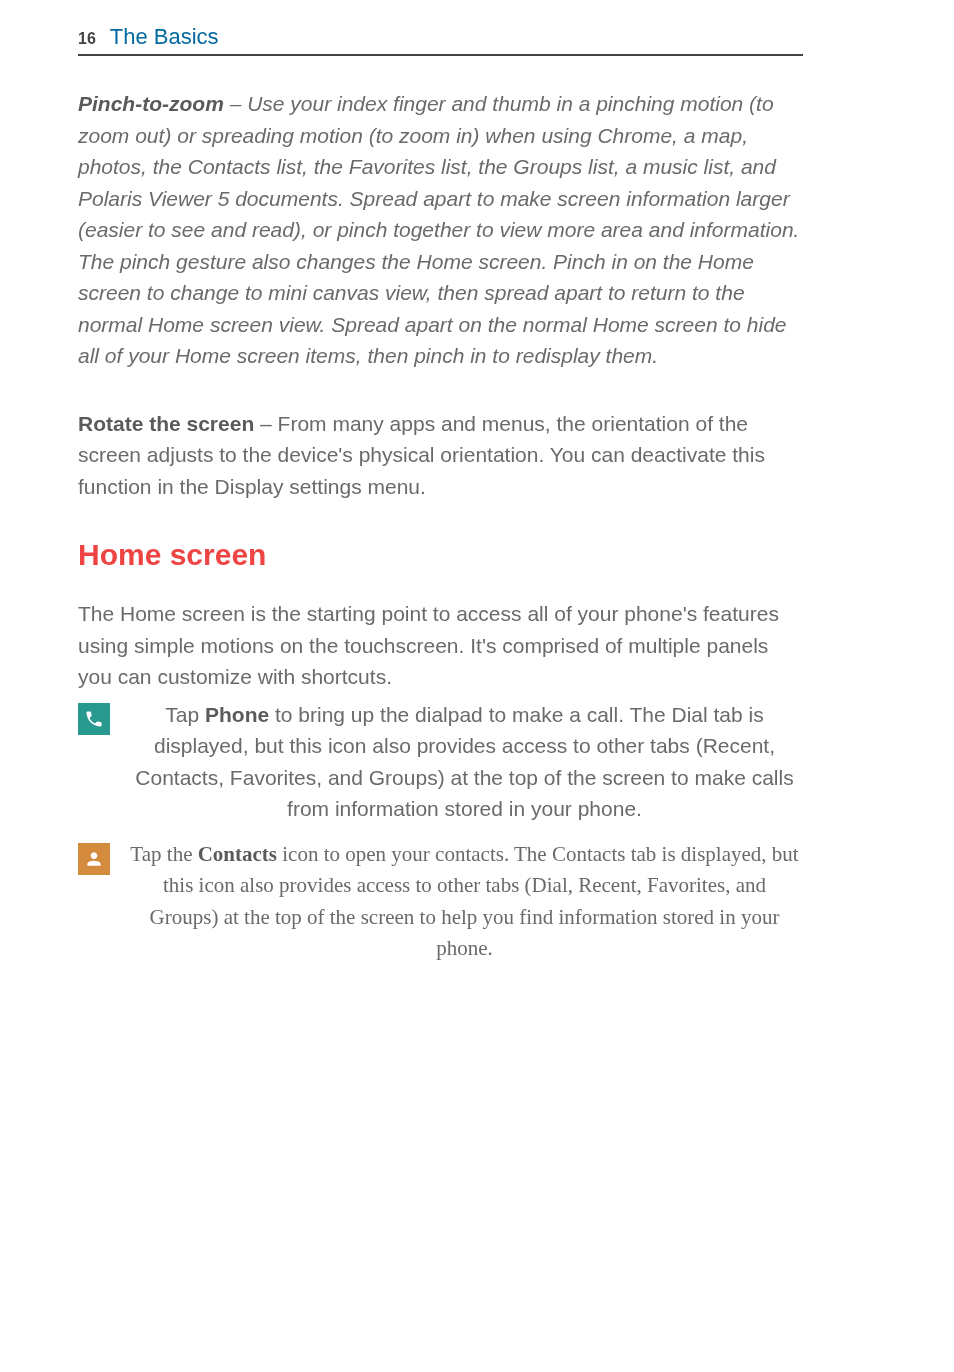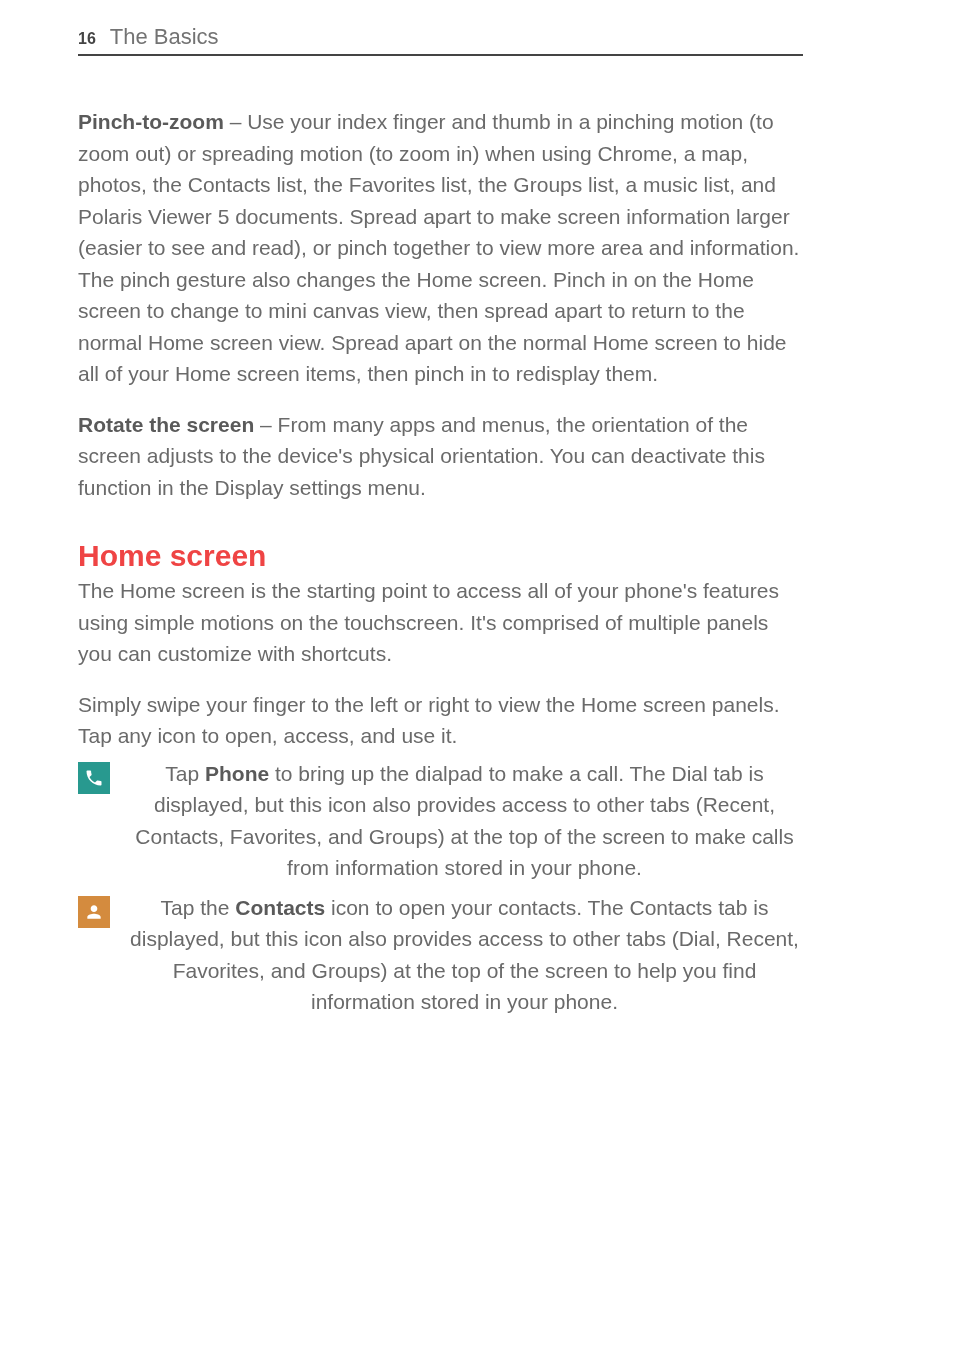--- a/index.html
+++ b/index.html
@@ -1,67 +1,66 @@
 <!DOCTYPE html>
 <html><head>
 <meta charset="utf-8">
 <style>
   * { box-sizing: border-box; margin: 0; padding: 0; }
   html, body { width: 954px; background: #ffffff; font-family: Arial, Helvetica, sans-serif; }
   .page { width: 881px; padding: 24px 78px 60px 78px; }
   .header { display: flex; align-items: baseline; border-bottom: 2px solid #444; padding-bottom: 4px; gap: 10px; }
   .page-number { font-size: 16px; font-weight: 700; color: #444; padding: 0 4px 0 0; }
-  .chapter-title { font-size: 22px; color: #737373; }
-  .body-text { font-size: 21px; line-height: 1.5; color: #6a6a6a; margin-top: 19px; }
+  .chapter-title { font-size: 22px; color: #0369a1; }
+  .body-text { font-size: 21px; line-height: 1.5; color: #6a6a6a; margin-top: 36px; }
   .bold-dark { font-weight: 700; color: #5a5a5a; }
   .section-heading { font-size: 30px; font-weight: 700; color: #ef4444; margin-top: 36px; }
   .quicktap-list { list-style: none; margin-top: 4px; }
   .quicktap-item { display: flex; align-items: flex-start; gap: 16px; margin-top: 6px; text-align: center; }
   .qt-icon { flex: 0 0 32px; width: 32px; height: 32px; margin-top: 4px; display: flex; align-items: center; justify-content: center; }
   .phone-icon { background: #28998f; }
   .contacts-icon { background: #d48b3e; }
   .qt-text { font-size: 21px; line-height: 1.5; color: #6a6a6a; flex: 1; }
 </style>
 </head>
 <body>
 
 <div class="page">
 
   <div class="header">
     <span class="page-number">16</span>
     <span class="chapter-title">The Basics</span>
   </div>
 
-  <p class="body-text" style="margin-top:50px;">
+  <p class="body-text" style="margin-top:32px;font-style:italic;">
     <span class="bold-dark">Pinch-to-zoom</span><span> – Use your index finger and thumb in a pinching motion (to zoom out) or spreading motion (to zoom in) when using Chrome, a map, photos, the Contacts list, the Favorites list, the Groups list, a music list, and Polaris Viewer 5 documents. Spread apart to make screen information larger (easier to see and read), or pinch together to view more area and information. The pinch gesture also changes the Home screen. Pinch in on the Home screen to change to mini canvas view, then spread apart to return to the normal Home screen view. Spread apart on the normal Home screen to hide all of your Home screen items, then pinch in to redisplay them.</span>
   </p>
 
   <p class="body-text">
     <span class="bold-dark">Rotate the screen</span><span> – From many apps and menus, the orientation of the screen adjusts to the device's physical orientation. You can deactivate this function in the Display settings menu.</span>
   </p>
 
   <h2 class="section-heading">Home screen</h2>
 
-  <p class="body-text" style="margin-top:2px;">The Home screen is the starting point to access all of your phone's features using simple motions on the touchscreen. It's comprised of multiple panels you can customize with shortcuts.</p>
+  <p class="body-text" style="margin-top:26px;">The Home screen is the starting point to access all of your phone's features using simple motions on the touchscreen. It's comprised of multiple panels you can customize with shortcuts.</p>
 
-  <p class="body-text">Simply swipe your finger to the left or right to view the Home screen panels. Tap any icon to open, access, and use it.</p>
 
 
   <ul class="quicktap-list">
     <li class="quicktap-item">
       <span class="qt-icon phone-icon">
         <svg viewBox="0 0 24 24" width="20" height="20" fill="#ffffff">
             <path d="M6.6 10.8c1.4 2.8 3.8 5.1 6.6 6.6l2.2-2.2c.3-.3.7-.4 1-.2 1.1.4 2.4.6 3.6.6.6 0 1 .4 1 1V20c0 .6-.4 1-1 1C10.6 21 3 13.4 3 4c0-.6.4-1 1-1h3.5c.6 0 1 .4 1 1 0 1.2.2 2.5.6 3.6.1.4 0 .8-.2 1l-2.3 2.2z"></path>
           </svg>
       </span>
       <span class="qt-text">
         <span>Tap </span><span class="bold-dark">Phone</span><span> to bring up the dialpad to make a call. The Dial tab is displayed, but this icon also provides access to other tabs (Recent, Contacts, Favorites, and Groups) at the top of the screen to make calls from information stored in your phone.</span>
       </span>
     </li>
-    <li class="quicktap-item" style="margin-top:8px;">
+    <li class="quicktap-item" style="margin-top:14px;font-family:Liberation Serif, serif;">
       <span class="qt-icon contacts-icon">
         <svg viewBox="0 0 24 24" width="20" height="20" fill="#ffffff">
             <path d="M12 12c2.2 0 4-1.8 4-4s-1.8-4-4-4-4 1.8-4 4 1.8 4 4 4zm0 2c-2.7 0-8 1.3-8 4v2h16v-2c0-2.7-5.3-4-8-4z"></path>
           </svg>
       </span>
       <span class="qt-text">
         <span>Tap the </span><span class="bold-dark">Contacts</span><span> icon to open your contacts. The Contacts tab is displayed, but this icon also provides access to other tabs (Dial, Recent, Favorites, and Groups) at the top of the screen to help you find information stored in your phone.</span>
       </span>
     </li>
   </ul>

